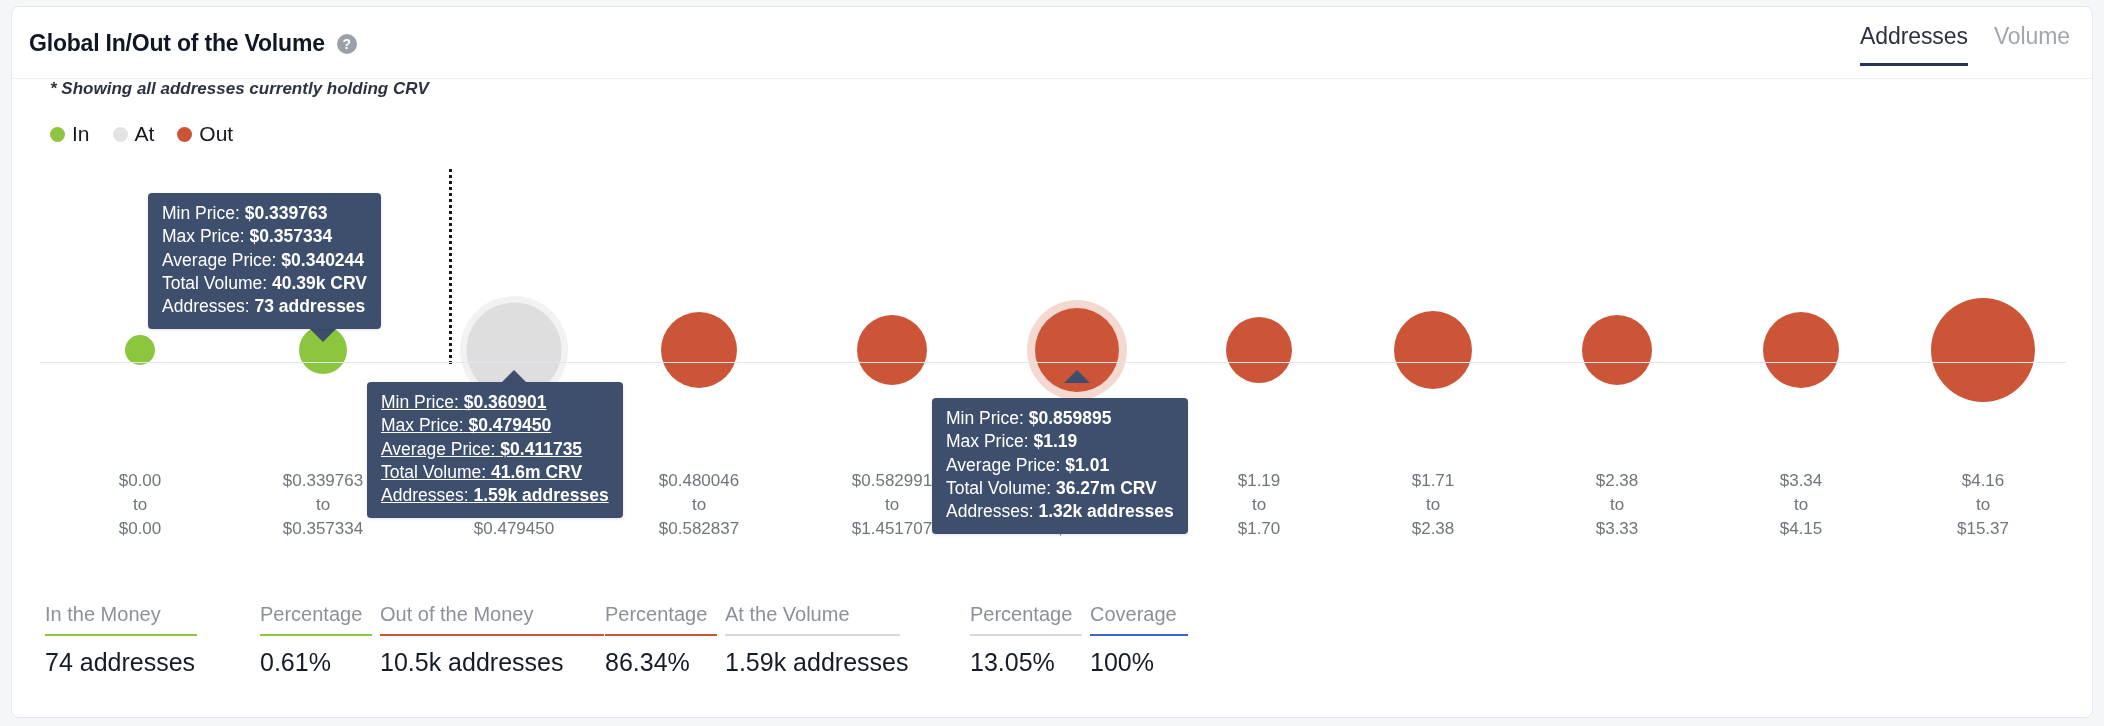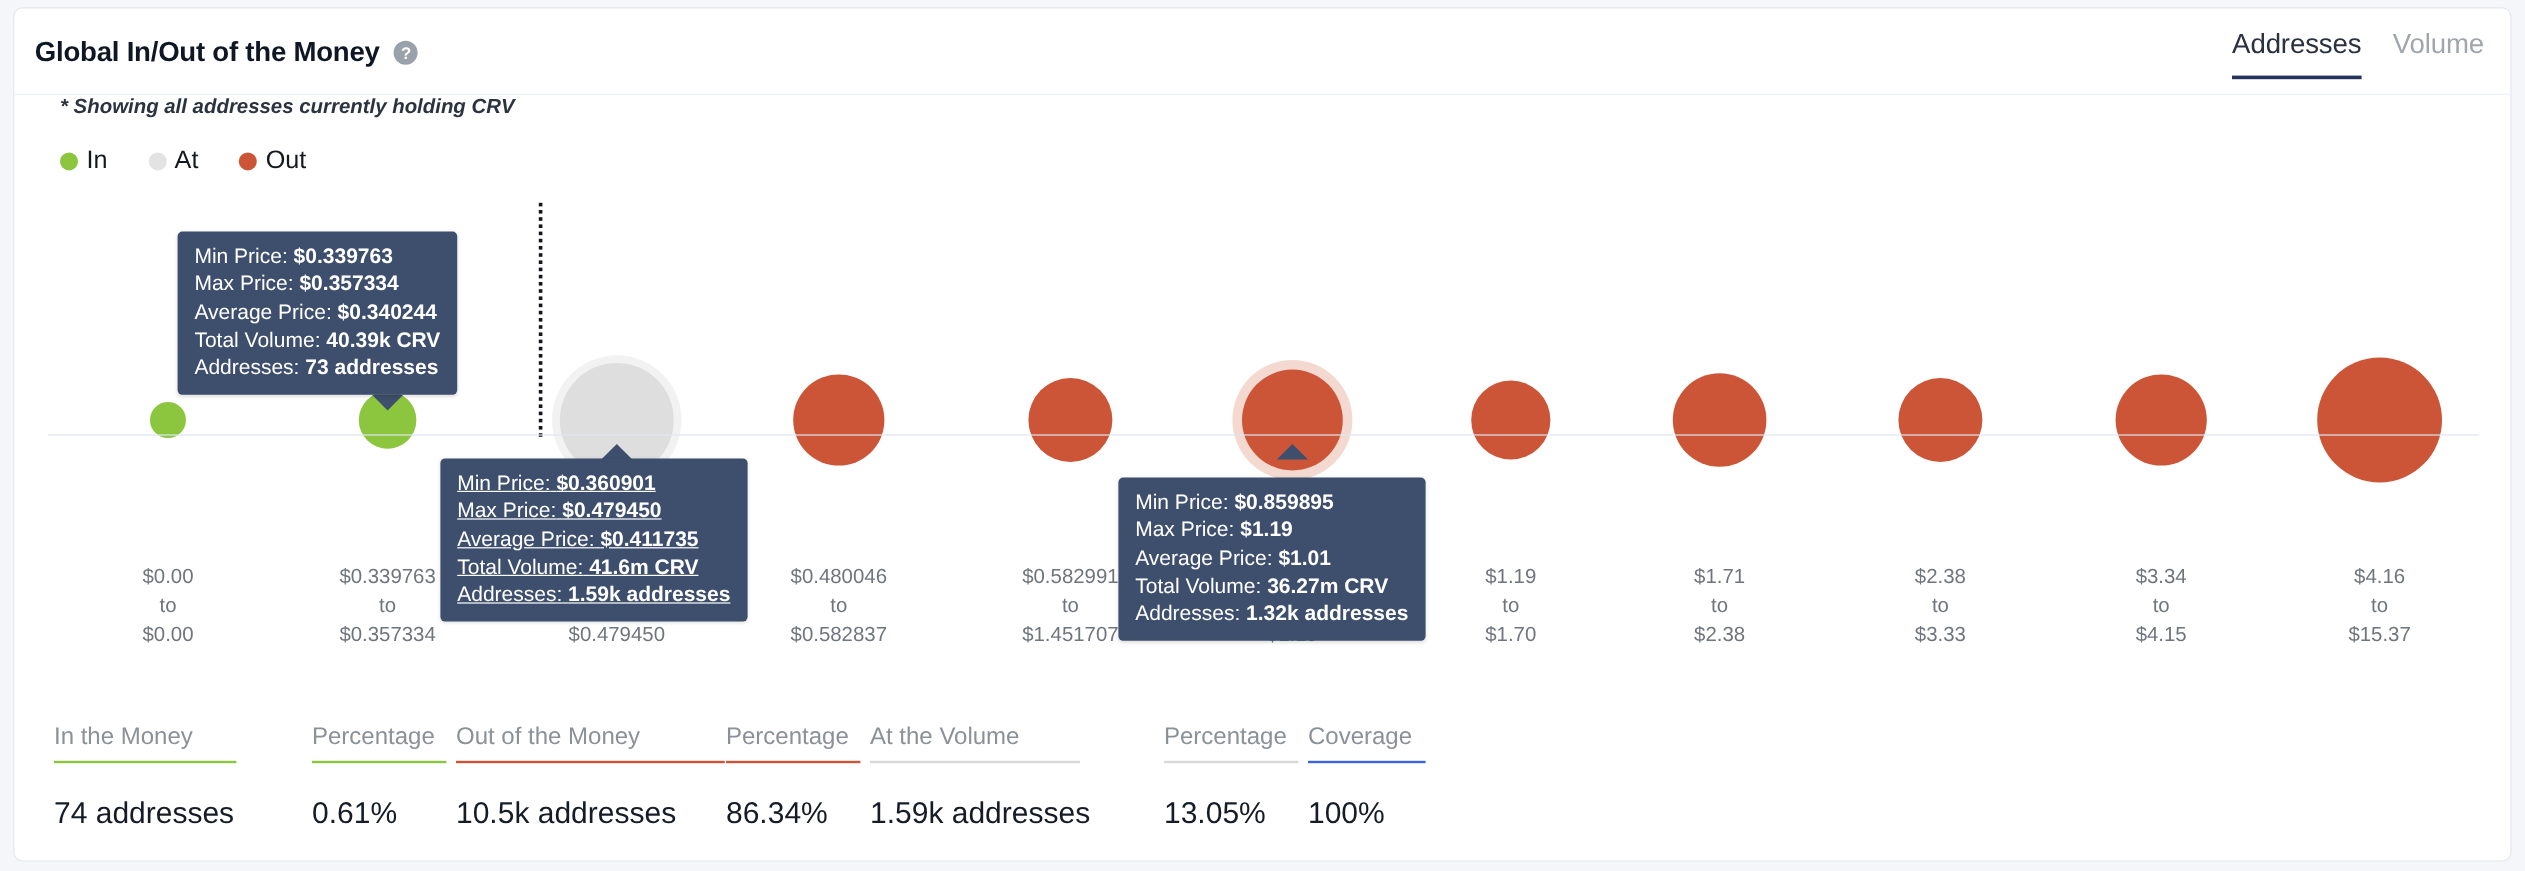--- a/index.html
+++ b/index.html
@@ -53,21 +53,21 @@
   
   .note {
     position: absolute; left: 38px; top: 72px;
     font-size: 17px; font-style: italic; color: #2c3340;
     font-weight: 600;
   }
 
   
   .legend {
     position: absolute; left: 38px; top: 115px;
-    display: flex; align-items: flex-end; gap: 25px;
+    display: flex; align-items: flex-end; gap: 14px;
   }
   .legend-item { display: flex; align-items: center; gap: 7px; margin-right: 9px; }
   .legend-dot { width: 15px; height: 15px; border-radius: 50%; }
   .legend-label { font-size: 21px; color: #14181f; }
 
   
   .plot {
     position: absolute; left: 0; top: 140px;
     width: 2082px; height: 320px;
   }
@@ -130,32 +130,32 @@
     display: flex; align-items: flex-start;
   }
   .stat { margin-right: 0; }
   .stat-label {
     font-size: 20px; color: #8b9199;
     padding-bottom: 8px;
     display: block;
   }
   .stat-underline { height: 2px; width: 100%; }
   .stat-value {
-    font-size: 25px; color: #151c28; padding-top: 28px; display: block;
+    font-size: 25px; color: #151c28; padding-top: 12px; display: block;
     white-space: nowrap;
   }
 </style>
 </head>
 <body>
 
 <div class="card">
 
   <div class="card-header">
     <div class="title-wrap">
-      <span class="card-title">Global In/Out of the Money</span>
+      <span class="card-title">Global In/Out of the Volume</span>
       <span class="help-icon">?</span>
     </div>
     <div class="tabs">
       <span class="tab active">Addresses</span>
       <span class="tab">Volume</span>
     </div>
   </div>
 
   <div class="note">* Showing all addresses currently holding CRV</div>
 

